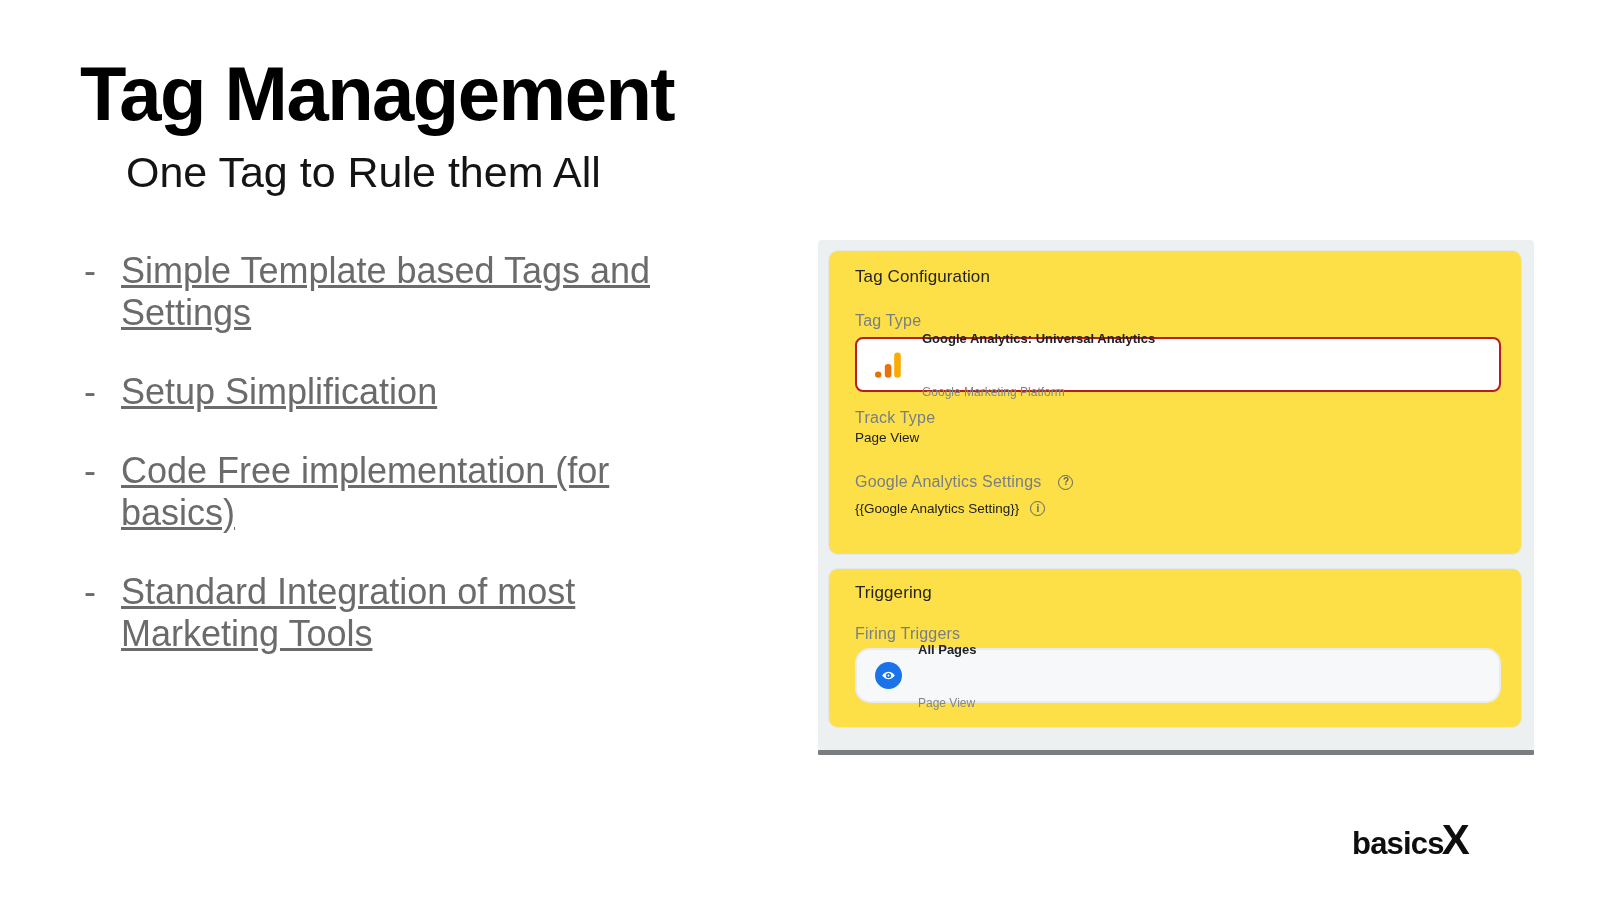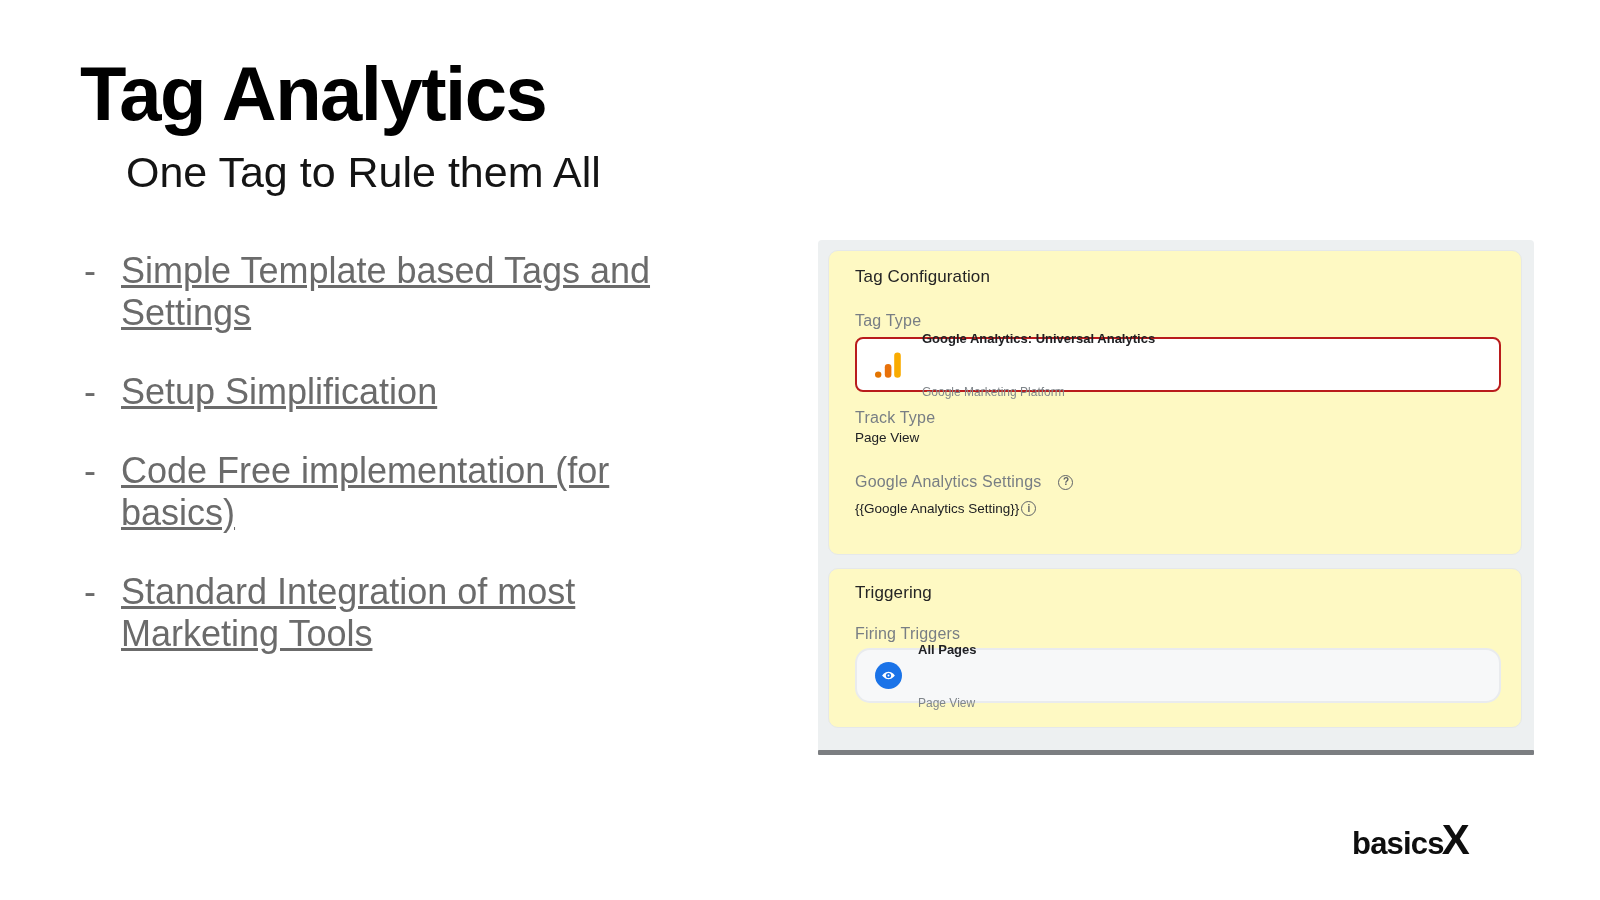--- a/index.html
+++ b/index.html
@@ -34,42 +34,42 @@
   
   .gtm-panel {
     position:absolute; left:818px; top:240px; width:716px; height:515px;
     background:var(--c-panel_bg, #edf0f1); border-radius:4px;
   }
   .gtm-bottom-bar {
     position:absolute; left:0; bottom:0; width:100%; height:5px;
     background:#7b7e81; border-radius:1px;
   }
   .gtm-card {
-    position:absolute; background:#fef9c3;
+    position:absolute; background:#fde047;
     border:1px solid #e5e8ea; border-radius:10px;
     box-sizing:border-box;
   }
   .card-tagconfig { left:10px; top:10px; width:694px; height:305px; }
   .card-triggering { left:10px; top:328px; width:694px; height:160px; }
 
   .card-heading {
     position:absolute; left:26px; font-size:17px; font-weight:400;
     color:#252525; letter-spacing:0.1px;
   }
   .card-tagconfig .card-heading { top:16px; }
   .card-triggering .card-heading { top:14px; }
 
   .field-label { font-size:16px; color:#787e84; letter-spacing:0.2px; }
   .field-value { font-size:13.5px; color:#202124; }
 
   .lbl-tagtype  { position:absolute; left:26px; top:61px; }
   .lbl-track    { position:absolute; left:26px; top:158px; }
   .val-track    { position:absolute; left:26px; top:179px; }
   .row-gasettings { position:absolute; left:26px; top:222px; display:flex; align-items:center; gap:17px; }
-  .row-gasetting-val { position:absolute; left:26px; top:250px; display:flex; align-items:center; gap:2px; }
+  .row-gasetting-val { position:absolute; left:26px; top:250px; display:flex; align-items:center; gap:11px; }
   .lbl-firing   { position:absolute; left:26px; top:56px; }
 
   .select-box {
     position:absolute; left:26px; width:646px; height:55px;
     border:2px solid #b91c1c; border-radius:8px; box-sizing:border-box;
     display:flex; align-items:center; background:#fff;
   }
   .box-tagtype { top:86px; }
   .box-trigger { top:79px; background:#f7f8f9; border-color:#e9ebee;border-radius:15px; }
 
@@ -99,21 +99,21 @@
     font-weight:700; letter-spacing:-0.8px;
   }
   .logo-text { font-size:31px; }
   .logo-x { font-size:42px; margin-left:-2px; }
 </style>
 </head>
 <body>
 
 <div class="slide">
 
-  <h1 class="title">Tag Analytics</h1>
+  <h1 class="title">Tag Management</h1>
   <div class="subtitle">One Tag to Rule them All</div>
 
   <ul class="bullets">
     <li class="bullet">
       <span class="bullet-marker">-</span>
       <span class="bullet-text">Simple Template based Tags and
 Settings</span>
     </li>
     <li class="bullet">
       <span class="bullet-marker">-</span>

